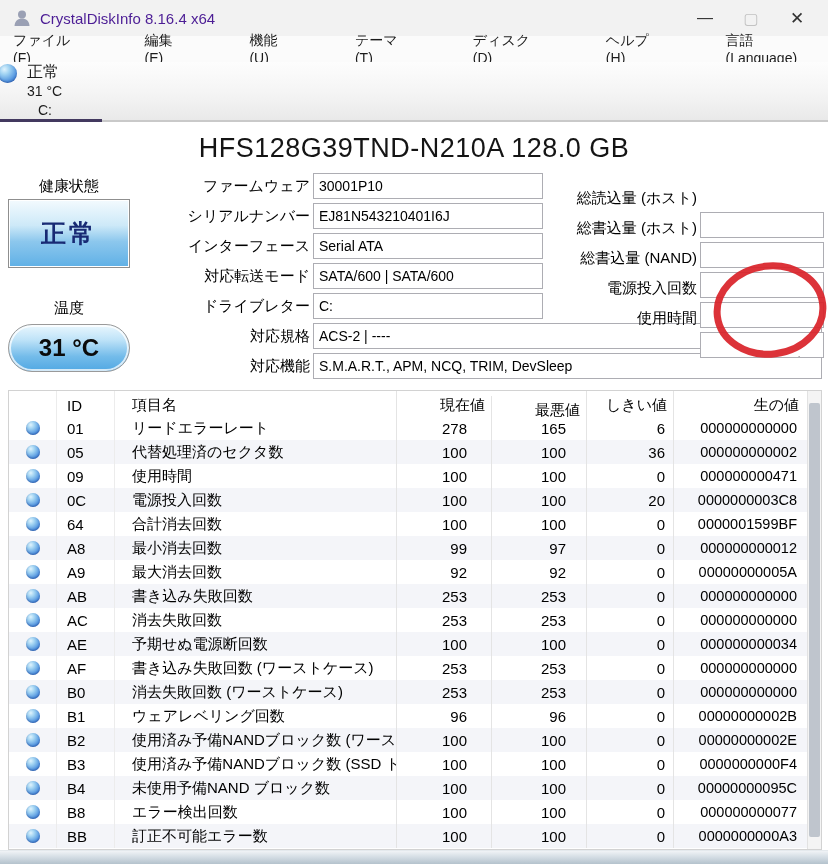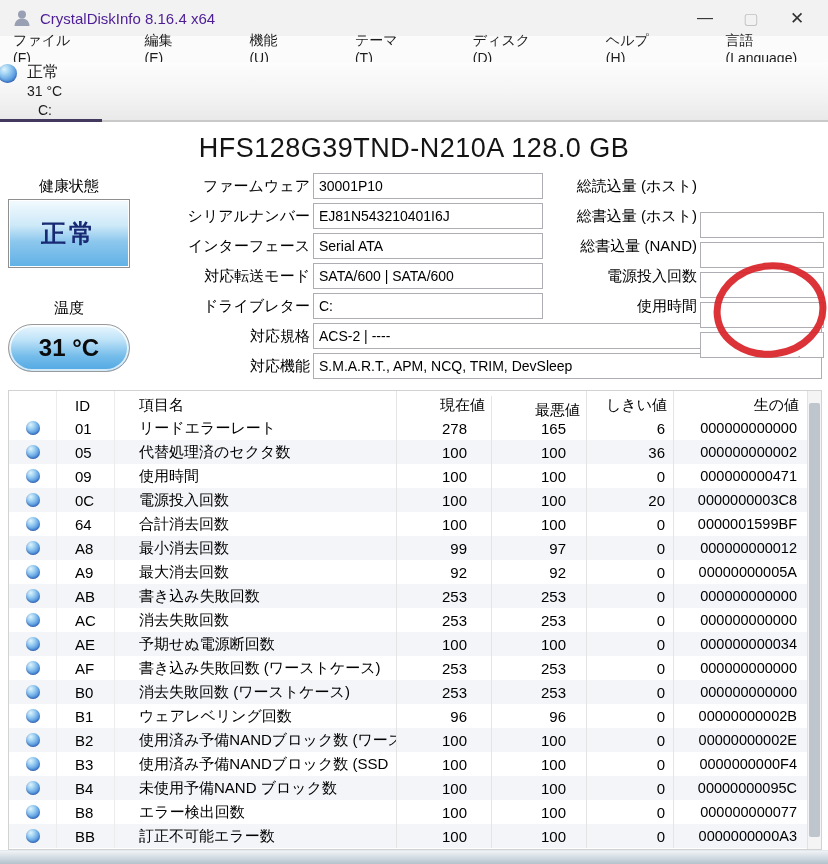--- a/index.html
+++ b/index.html
@@ -61,40 +61,40 @@
   .fields { position:absolute; left:0; top:173px; width:828px; }
   .field-row { position:relative; height:26px; margin-bottom:4px; }
   .field-label { position:absolute; right:518px; top:0; line-height:26px;
     font-size:15px; color:#000; white-space:nowrap; }
   .field-value { position:absolute; left:313px; top:0; width:230px; height:26px;
     border:1px solid #adadb3; background:#fff; font-size:14px; line-height:24px;
     padding-left:5px; color:#000; white-space:nowrap; overflow:hidden; }
   .field-row.wide .field-value { width:509px; }
 
   .stats { position:absolute; left:0; top:173px; width:828px; }
-  .stats .field-label { right:131px; }
+  .stats .field-label { right:131px;margin-top:12px; }
   .stats .field-value { left:700px; width:124px; text-align:right; padding:18px 5px 0 0;margin-top:39px; }
 
   
   .annotation-svg { position:absolute; left:0; top:0; width:828px; height:864px;
     pointer-events:none; z-index:50; }
 
   
   .smart-table { position:absolute; left:8px; top:390px; width:814px; height:460px;
     border:1px solid #d2d2d2; background:#fff; }
   .t-inner { position:absolute; left:0; top:0; width:798px; height:458px; overflow:hidden; }
   .t-row, .t-head { display:grid;
     grid-template-columns:47px 58px 282px 95px 95px 87px 134px;
     align-items:center; height:24px; }
   .t-head { height:25px; font-size:15px; color:#000; }
   .t-row  { font-size:15px; color:#000; }
   .t-row:nth-child(even) { background:#f4f5f9; }
   .c-orb { display:flex; align-items:center; justify-content:center; height:100%; }
-  .c-id   { padding-left:18px; border-left:1px solid #ececec; height:100%; display:flex; align-items:center; }
-  .c-name { padding-left:24px; border-left:1px solid #ececec; height:100%; display:flex; align-items:center; white-space:nowrap; overflow:hidden; }
+  .c-id   { padding-left:10px; border-left:1px solid #ececec; height:100%; display:flex; align-items:center; }
+  .c-name { padding-left:17px; border-left:1px solid #ececec; height:100%; display:flex; align-items:center; white-space:nowrap; overflow:hidden; }
   .c-num  { text-align:right; border-left:1px solid #e4e4e4; height:100%;
     display:flex; align-items:center; justify-content:flex-end; }
   .c-cur { padding-right:24px; }  .h-cur { padding-right:6px; }
   .c-wor { padding-right:20px; }  .h-wor { padding-right:6px;margin-top:10px; }
   .c-thr { padding-right:8px; }   .h-thr { padding-right:6px; }
   .c-raw { padding-right:10px; font-size:14.5px;padding-left:12px; } .h-raw { padding-right:8px; }
   .orb { width:14px; height:14px; border-radius:50%;
     background:radial-gradient(circle at 34% 28%, #dff3fd 0%, #9fd2f2 28%, #5496e0 66%, #2b5cbe 100%);
     box-shadow:inset 0 -1px 2px rgba(20,50,120,.45); }
   .scrollbar { position:absolute; right:0; top:0; width:14px; height:458px;

